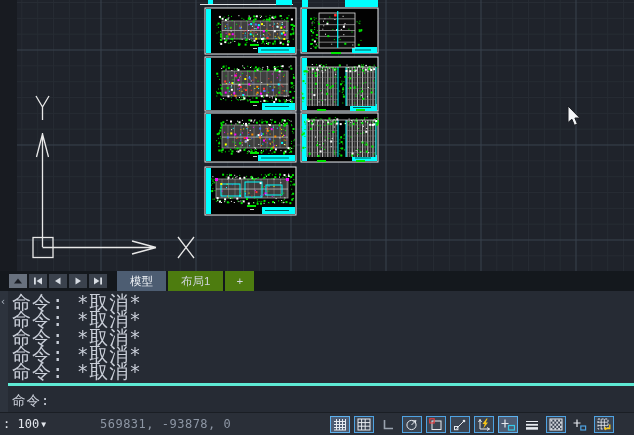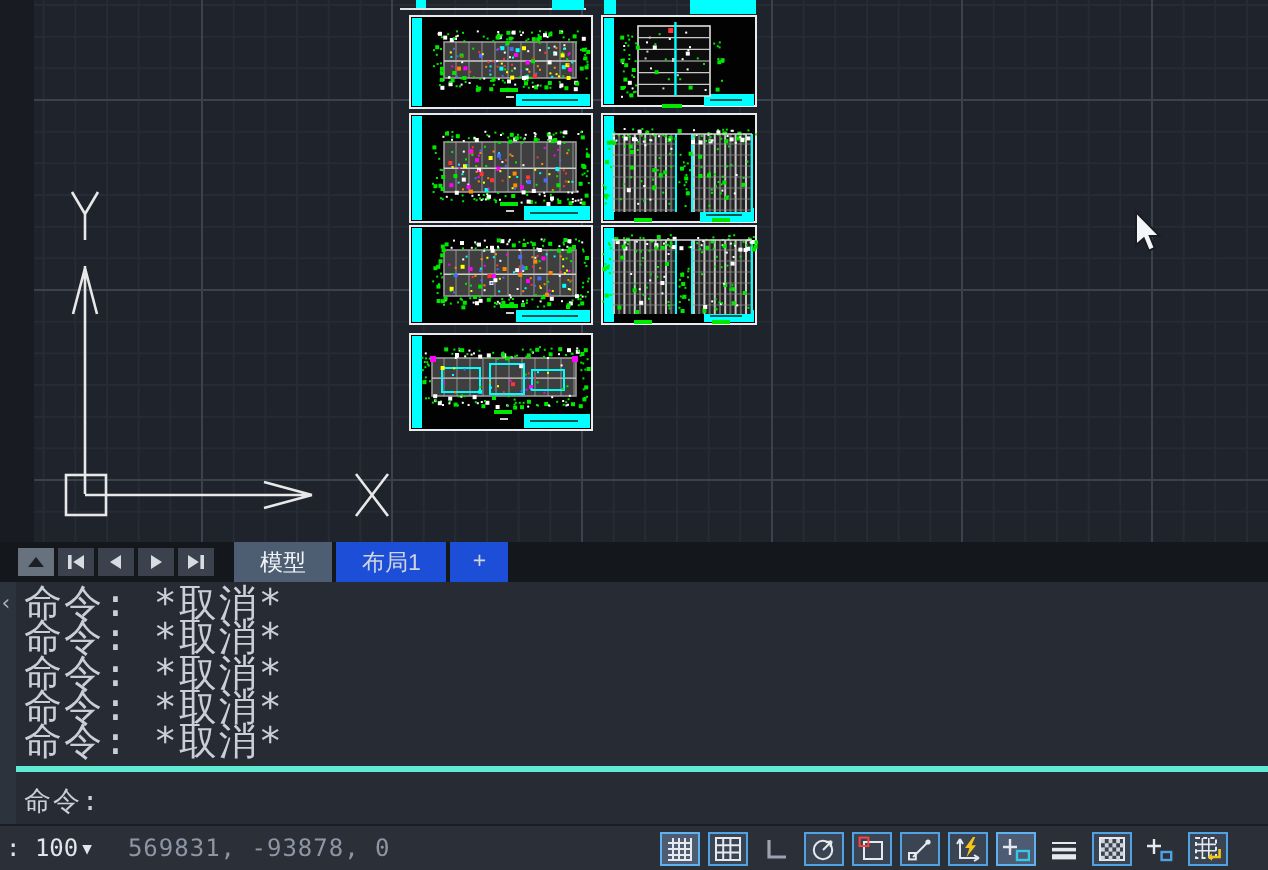--- a/index.html
+++ b/index.html
@@ -19,21 +19,21 @@
   }
   .nav-btn{
     width:18px;height:14px;margin-right:2px;border:0;padding:0;
     background:#3b424d;display:flex;align-items:center;justify-content:center;
   }
   .nav-btn.up{background:#68717e;}
   .nav-btn svg{display:block;}
   #tabs{display:flex;height:20px;margin-left:8px;}
   .tab{
     height:20px;display:flex;align-items:center;justify-content:center;
-    background:#1d4ed8;color:#cfd5dd;font-size:11.5px;padding:0 13px;
+    background:#4d7c0f;color:#cfd5dd;font-size:11.5px;padding:0 13px;
     margin-right:2px;white-space:nowrap;
   }
   .tab.active{background:#4d5d72;color:#f2f5f8;}
   .tab.plus{padding:0 11px;}
   
   #cmdarea{
     position:absolute;left:0;top:291px;width:634px;height:121px;
     background:#262b34;box-sizing:border-box;
     font-family:"DejaVu Sans Mono", monospace;color:#c9ced8;
   }
@@ -48,24 +48,25 @@
     position:absolute;left:8px;right:0;top:92px;height:29px;
     border-top:3px solid #5eead4;
   }
   #cmd-prompt{font-size:13.5px;letter-spacing:1px;padding:6px 0 0 4px;}
   
   #statusbar{
     position:absolute;left:0;top:412px;width:634px;height:23px;
     background:#2a2f38;border-top:1px solid #1a1e24;box-sizing:border-box;
     display:flex;align-items:center;
     font-family:"DejaVu Sans Mono", monospace;
+    gap:22px;
   }
   #scale-field{color:#e2e6ec;font-size:12px;margin-left:3px;display:flex;align-items:center;white-space:pre;}
   #scale-caret{font-size:8px;margin-left:2px;color:#e2e6ec;}
-  #coords{color:#8d96a4;font-size:12px;margin-left:18px;letter-spacing:0.5px;white-space:pre;}
+  #coords{color:#8d96a4;font-size:12px;margin-left:32px;letter-spacing:0.5px;white-space:pre;}
   #status-icons{margin-left:auto;margin-right:20px;display:flex;align-items:center;gap:4px;}
   .sicon{
     width:20px;height:17px;display:flex;align-items:center;justify-content:center;
     box-sizing:border-box;background:transparent;
   }
   .sicon.framed{border:1px solid #4fa3e2;background:#3a4452;}
   .sicon.framed-active{border:1px solid #5db2ef;background:#4d5c73;}
   .sicon svg{display:block;}
 </style>
 </head>

